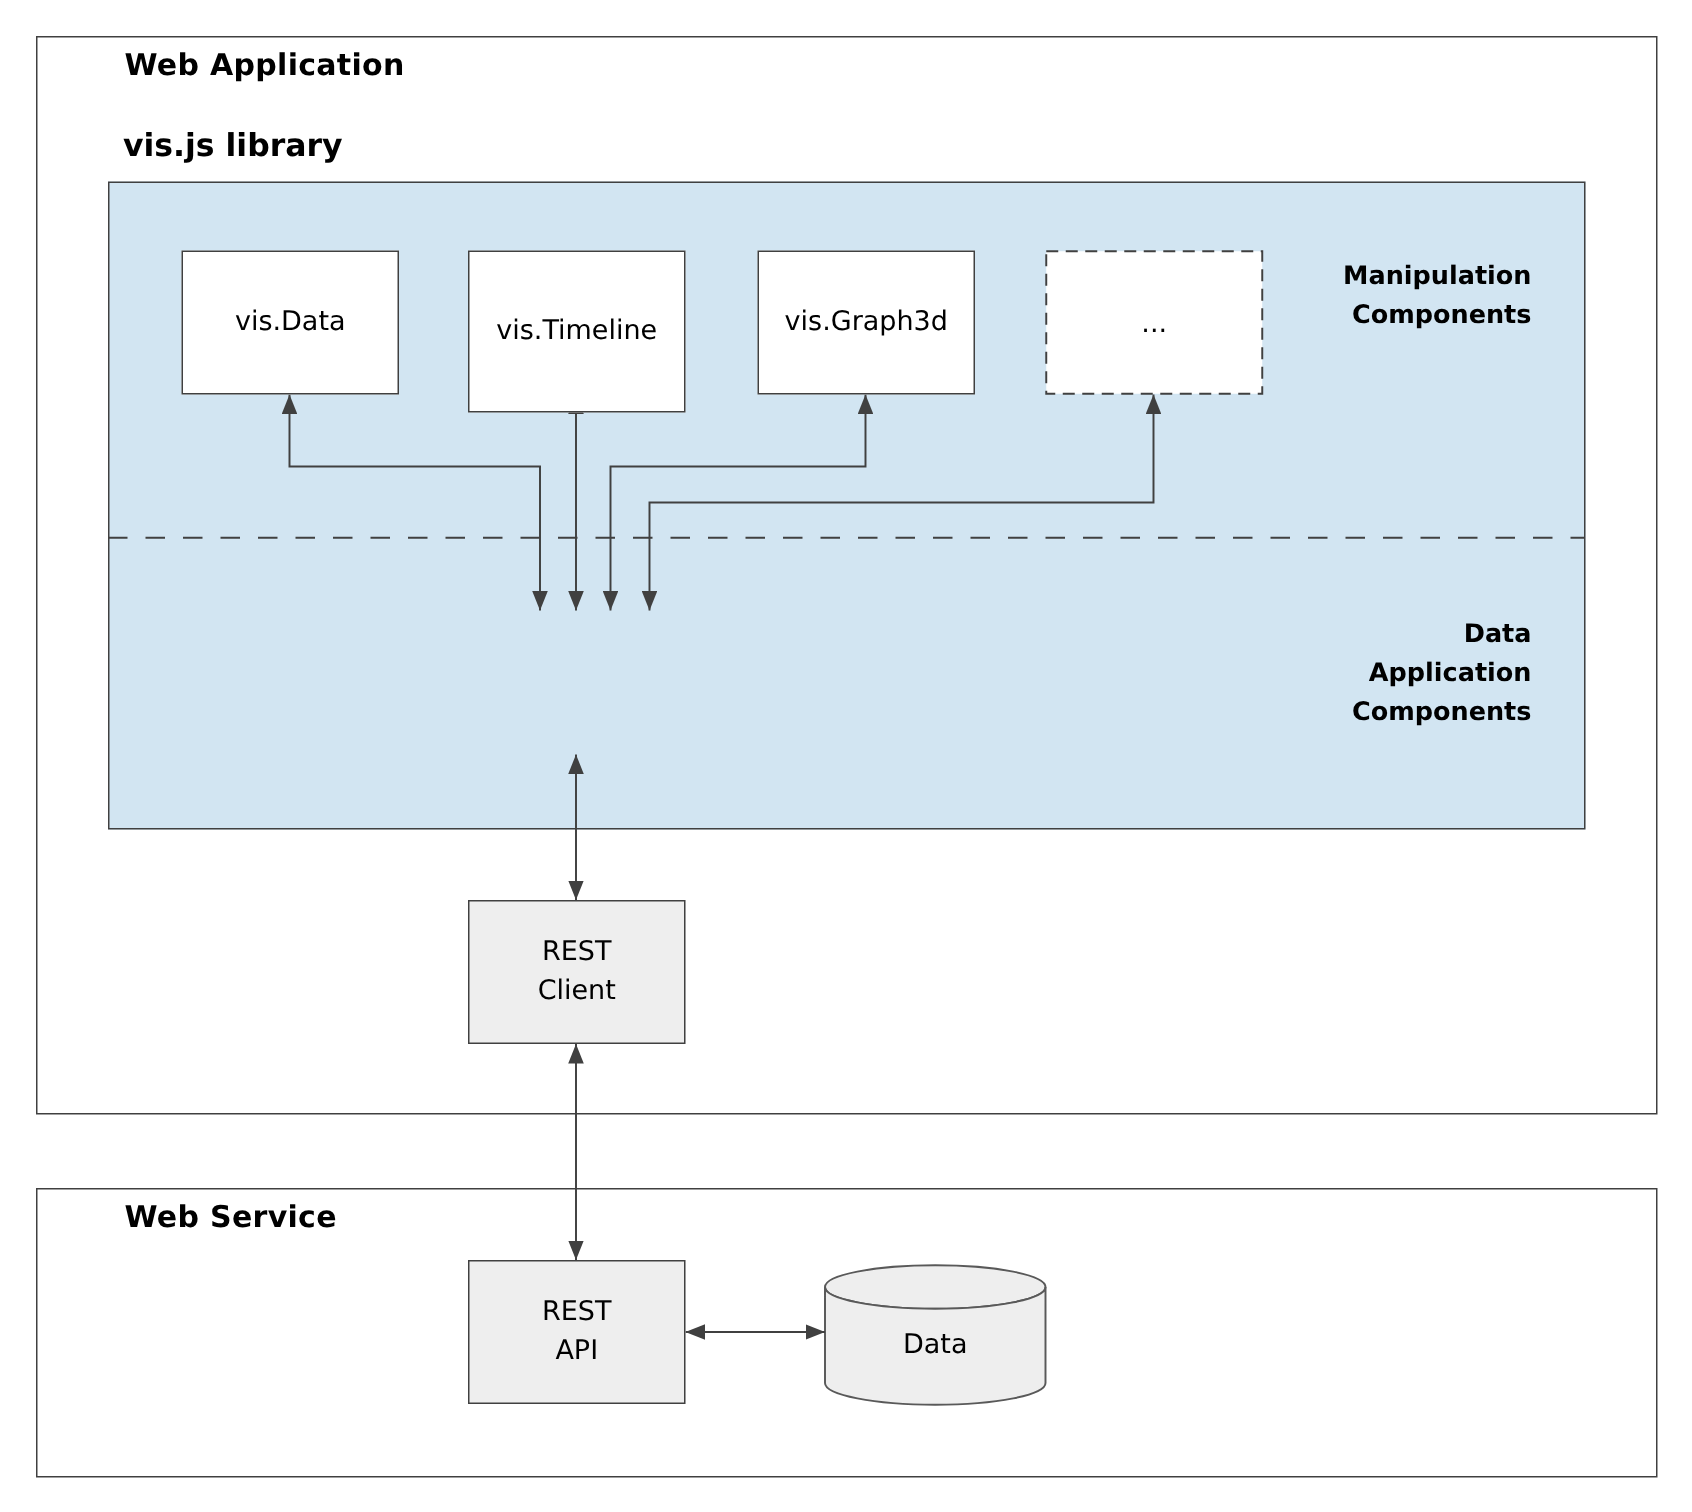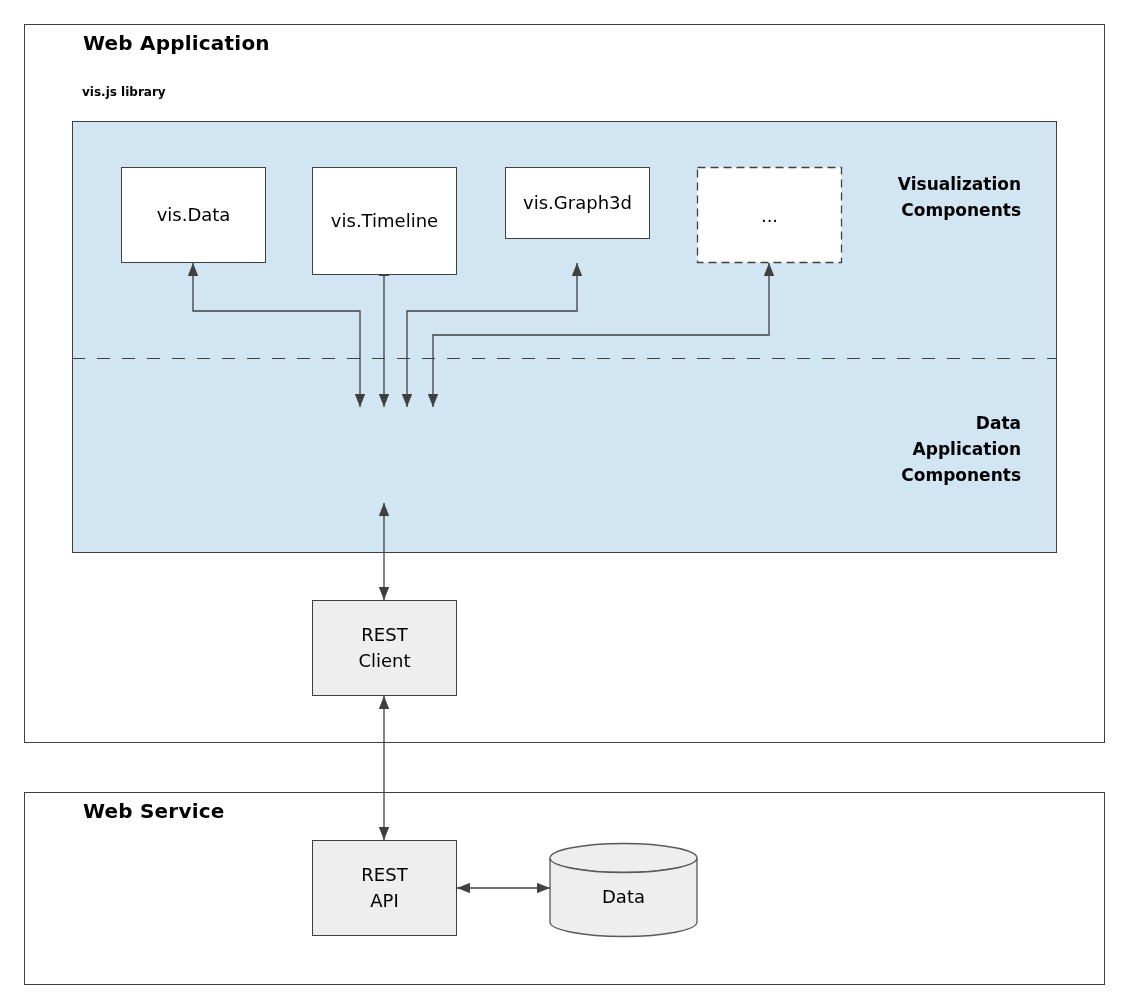--- a/index.html
+++ b/index.html
@@ -12,21 +12,21 @@
   }
   html,body{margin:0;padding:0;background:#ffffff;}
   .canvas{
     position:relative;width:1128px;height:1008px;background:#ffffff;
     font-family:"DejaVu Sans",sans-serif;color:var(--text);overflow:hidden;
   }
   .panel{position:absolute;border:1.5px solid var(--line);background:#ffffff;box-sizing:border-box;z-index:0;}
   .panel-webapp{left:24px;top:24px;width:1081px;height:719px;}
   .panel-webservice{left:24px;top:792px;width:1081px;height:193px;}
   .panel-title{position:absolute;left:10px;top:6px;font-weight:bold;font-size:20px;letter-spacing:0.2px;margin-left:48px;}
-  .lib-title{position:absolute;left:82px;top:85px;font-weight:bold;font-size:12px;z-index:2;}
+  .lib-title{position:absolute;left:82px;top:85px;font-weight:bold;font-size:21px;z-index:2;}
   .lib-panel{position:absolute;left:72px;top:121px;width:985px;height:432px;background:var(--library-fill);border:1px solid var(--line);box-sizing:border-box;z-index:0;}
   svg.overlay{position:absolute;left:0;top:0;z-index:1;}
   .node{
     position:absolute;box-sizing:border-box;border:1px solid var(--line);background:var(--node-fill);
     display:flex;align-items:center;justify-content:center;text-align:center;
     font-size:18px;line-height:26px;z-index:2;
   }
   .node.gray{background:var(--gray-fill);}
   .node-label-plain{position:absolute;display:flex;align-items:center;justify-content:center;text-align:center;font-size:18px;z-index:2;}
   .side-label{position:absolute;right:107px;text-align:right;font-weight:bold;font-size:17px;line-height:26px;z-index:2;}
@@ -75,27 +75,27 @@
     <path class="connector" d="M384,696 V840" marker-start="url(#ah)" marker-end="url(#ah)"></path>
     <path class="connector" d="M457,888 H550" marker-start="url(#ah)" marker-end="url(#ah)"></path>
   </svg>
 
   <div class="node" style="left:121px;top:167px;width:145px;height:96px">
     <span>vis.Data</span>
   </div>
   <div class="node" style="left:312px;top:167px;width:145px;height:108px">
     <span>vis.Timeline</span>
   </div>
-  <div class="node" style="left:505px;top:167px;width:145px;height:72px">
+  <div class="node" style="left:505px;top:167px;width:145px;height:96px">
     <span>vis.Graph3d</span>
   </div>
   <div class="node-label-plain" style="left:697px;top:167px;width:145px;height:96px">...</div>
 
   <div class="side-label" style="top:171px">
-    <div>Visualization</div>
+    <div>Manipulation</div>
     <div>Components</div>
   </div>
 
 
   <div class="side-label" style="top:410px">
     <div>Data</div>
     <div>Application</div>
     <div>Components</div>
   </div>
 

